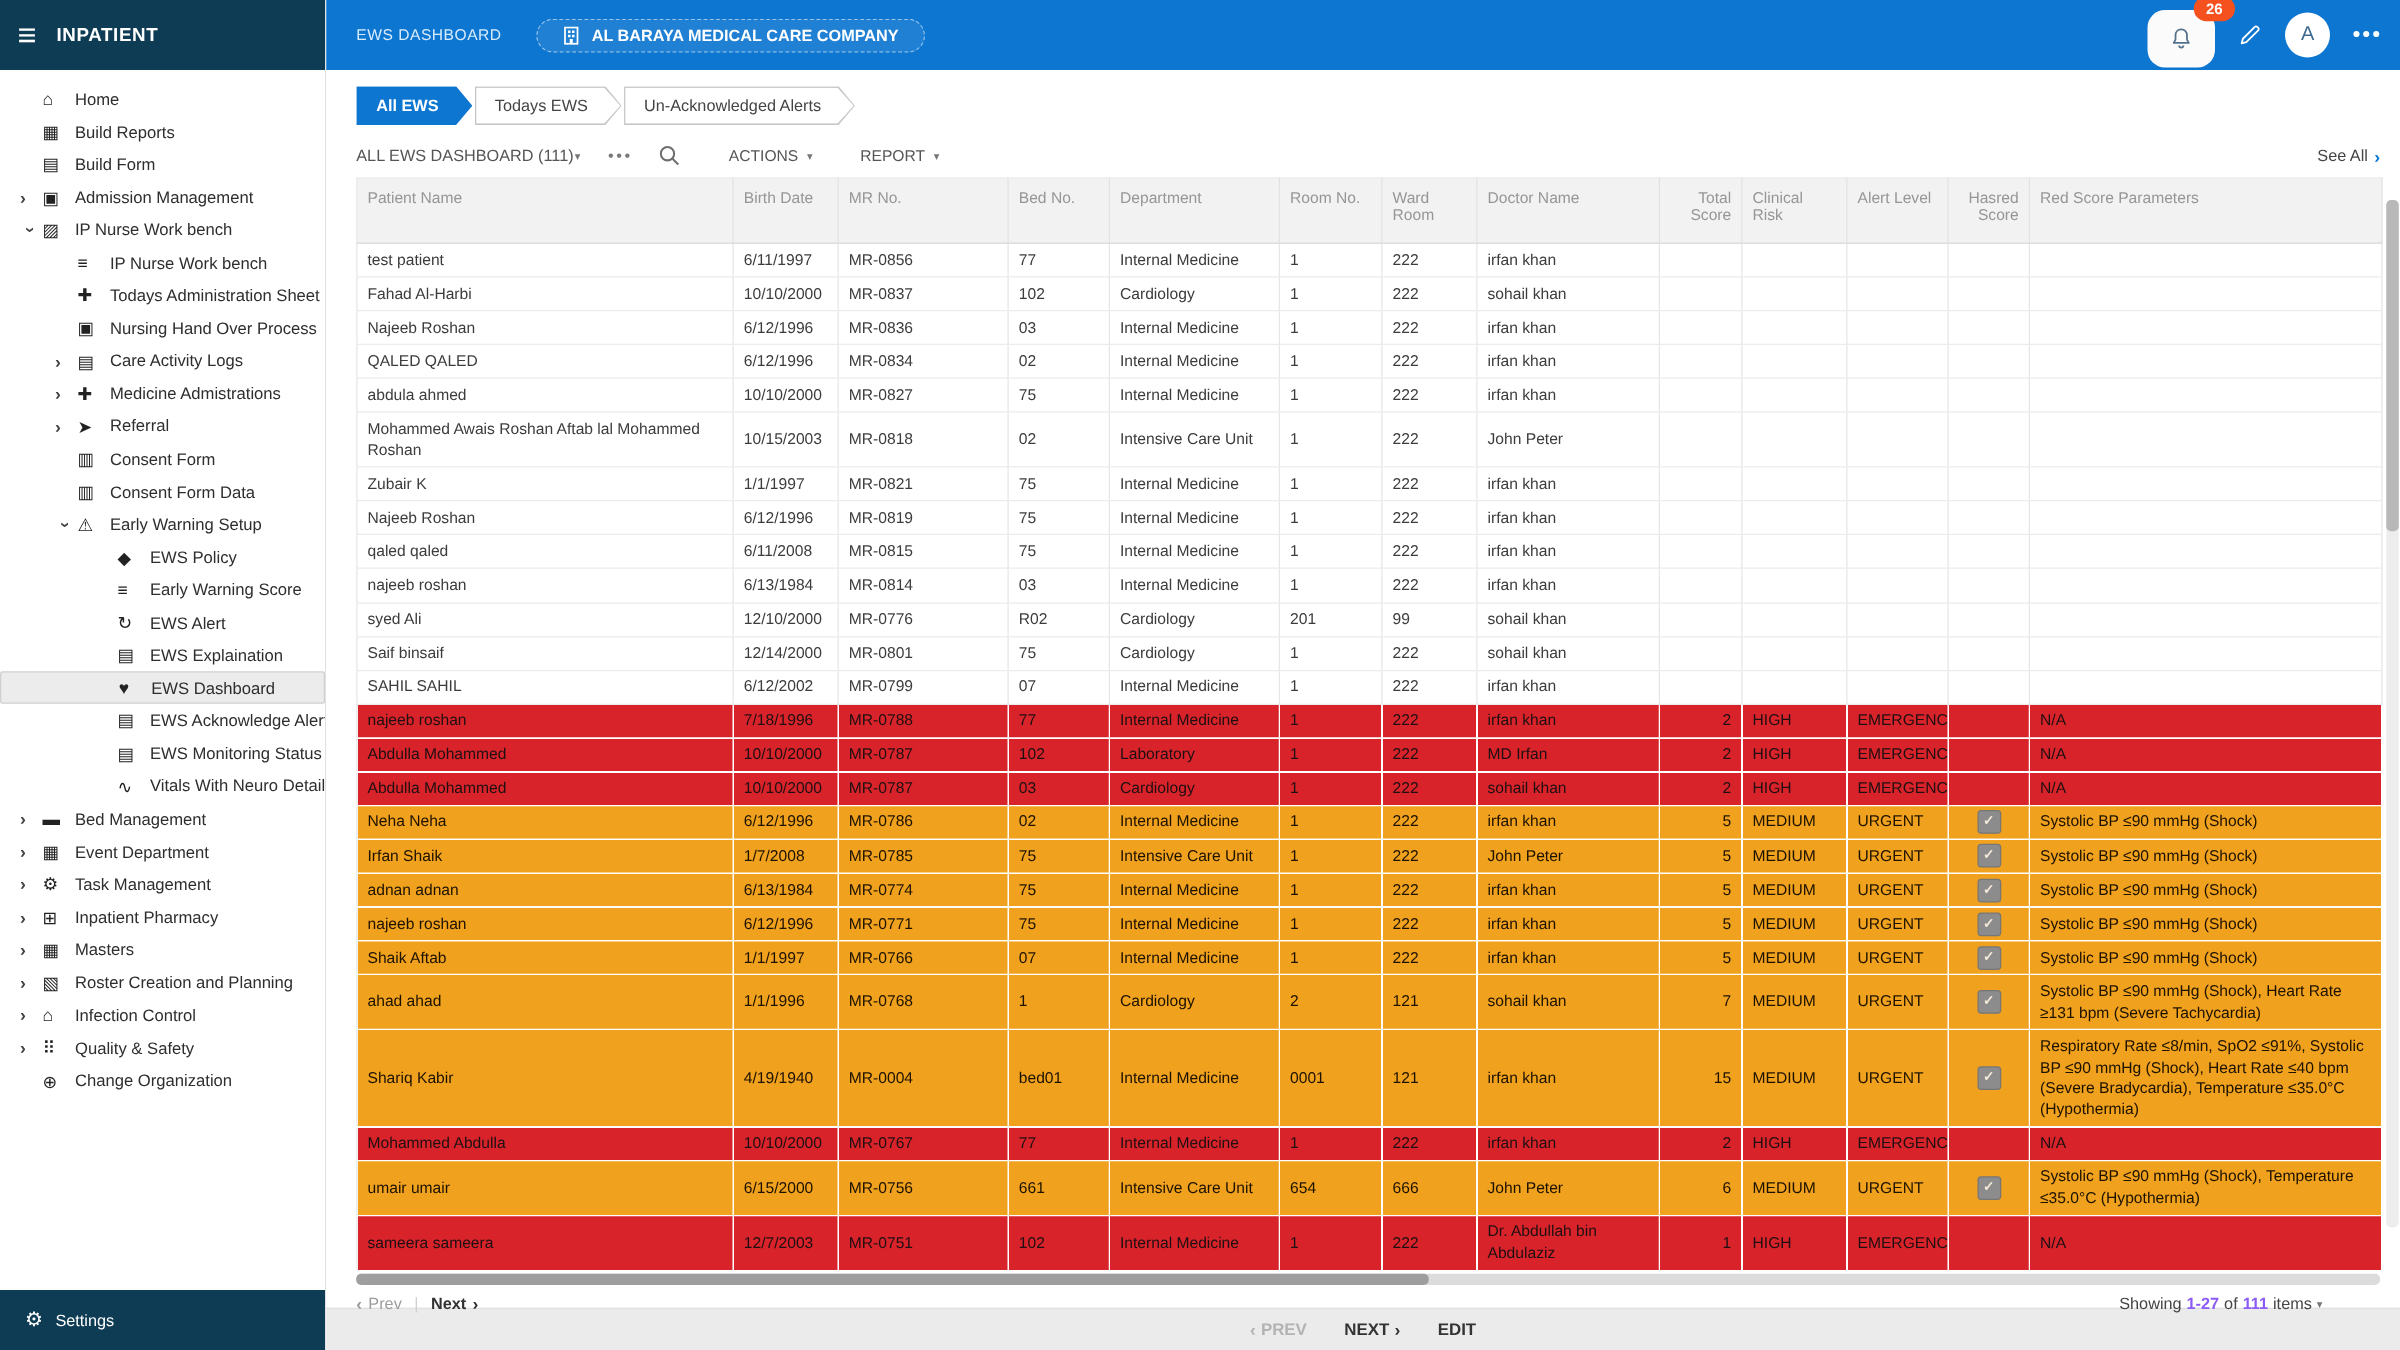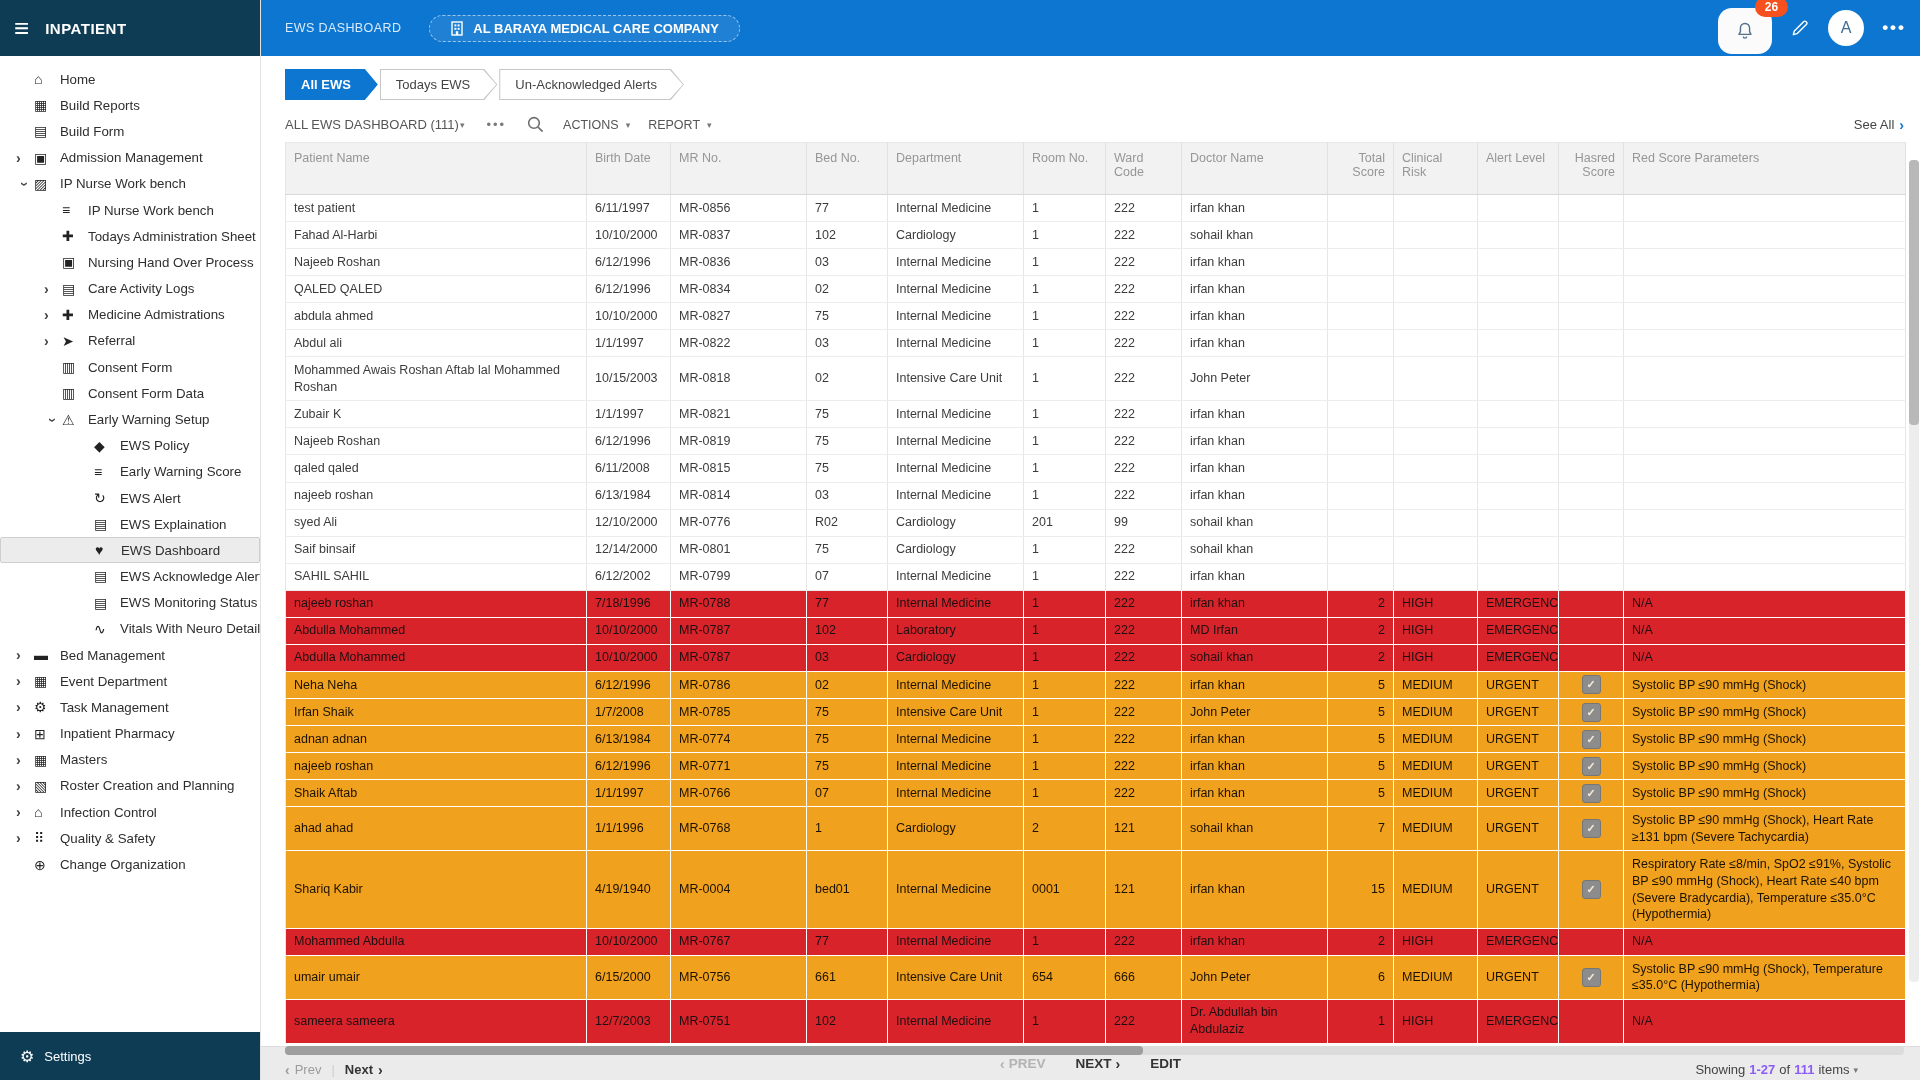--- a/index.html
+++ b/index.html
@@ -42,21 +42,21 @@
   .tab-in{display:block;clip-path:polygon(0 0,calc(100% - 13px) 0,100% 50%,calc(100% - 13px) 100%,0 100%);background:#fff;color:#444;font-size:13px;padding:7px 26px 7px 15px;}
   .tab.active{background:#0d76d1;}
   .tab.active .tab-in{background:#0d76d1;color:#fff;font-weight:bold;}
 
   
   .toolbar{display:flex;align-items:center;padding:6px 16px 8px 24px;flex:0 0 auto;color:#555;}
   .tb-filter{display:flex;align-items:center;gap:1px;font-size:13px;color:#555;cursor:pointer;}
   .caret{font-size:9px;color:#777;}
   .tb-dots{margin-left:22px;color:#7a7a7a;font-size:13px;letter-spacing:2px;cursor:pointer;}
   .tb-search{margin-left:20px;cursor:pointer;display:flex;}
-  .tb-menu{margin-left:18px;display:flex;align-items:center;gap:7px;font-size:12.5px;color:#555;cursor:pointer;}
+  .tb-menu{margin-left:38px;display:flex;align-items:center;gap:7px;font-size:12.5px;color:#555;cursor:pointer;}
   .see-all{margin-left:auto;display:flex;align-items:center;gap:5px;font-size:13px;color:#444;cursor:pointer;}
   .see-chev{font-weight:bold;color:#0d76d1;font-size:14px;}
 
   
   .tablewrap{margin:0 16px 0 24px;flex:0 0 auto;}
   table.ews{border-collapse:collapse;table-layout:fixed;width:1620px;font-size:12.5px;}
   table.ews th{background:#f2f2f2;color:#969696;font-weight:normal;text-align:left;vertical-align:top;padding:8px 8px 4px 8px;height:52px;box-sizing:border-box;border-right:1px solid #e2e2e2;border-bottom:1px solid #d8d8d8;border-top:1px solid #e8e8e8;}
   table.ews td{color:#3c3c3c;padding:4.6px 8px;border-right:1px solid #e6e6e6;border-bottom:1px solid #ececec;vertical-align:middle;line-height:1.35;overflow:hidden;}
   table.ews th:first-child,table.ews td:first-child{border-left:1px solid #e6e6e6;}
   table.ews th:nth-child(9){text-align:right;}
@@ -354,21 +354,21 @@
               <col style="width:282px">
           </colgroup>
           <thead>
               <tr id="headRow">
                 <th>Patient Name</th>
                 <th>Birth Date</th>
                 <th>MR No.</th>
                 <th>Bed No.</th>
                 <th>Department</th>
                 <th>Room No.</th>
-                <th>Ward Code</th>
+                <th>Ward Room</th>
                 <th>Doctor Name</th>
                 <th>Total Score</th>
                 <th>Clinical Risk</th>
                 <th>Alert Level</th>
                 <th>Hasred Score</th>
                 <th>Red Score Parameters</th>
               </tr>
             </thead>
           <tbody id="bodyRows">
               <tr class="sev-white">
@@ -429,35 +429,20 @@
                 <td></td>
                 <td></td>
                 <td></td>
                 <td></td>
               </tr>
               <tr class="sev-white">
                 <td>abdula ahmed</td>
                 <td>10/10/2000</td>
                 <td>MR-0827</td>
                 <td>75</td>
-                <td>Internal Medicine</td>
-                <td>1</td>
-                <td>222</td>
-                <td>irfan khan</td>
-                <td></td>
-                <td></td>
-                <td></td>
-                <td></td>
-                <td></td>
-              </tr>
-              <tr class="sev-white">
-                <td>Abdul ali</td>
-                <td>1/1/1997</td>
-                <td>MR-0822</td>
-                <td>03</td>
                 <td>Internal Medicine</td>
                 <td>1</td>
                 <td>222</td>
                 <td>irfan khan</td>
                 <td></td>
                 <td></td>
                 <td></td>
                 <td></td>
                 <td></td>
               </tr>

